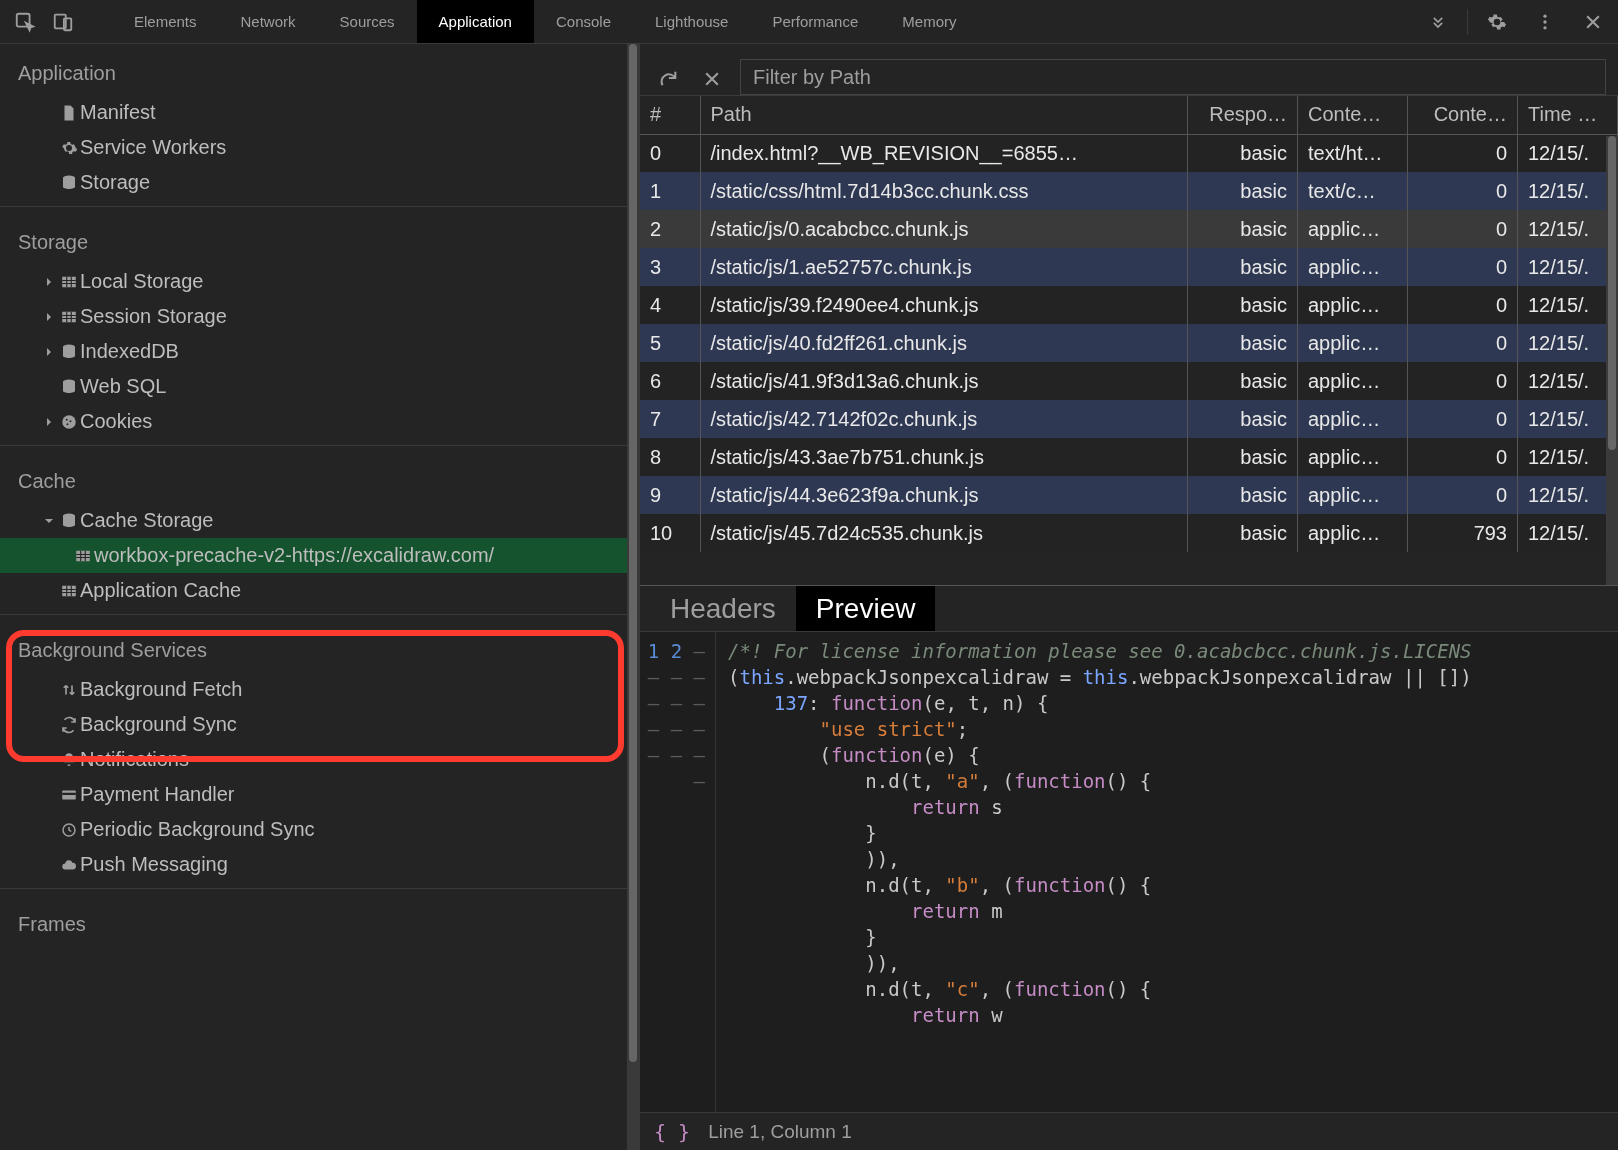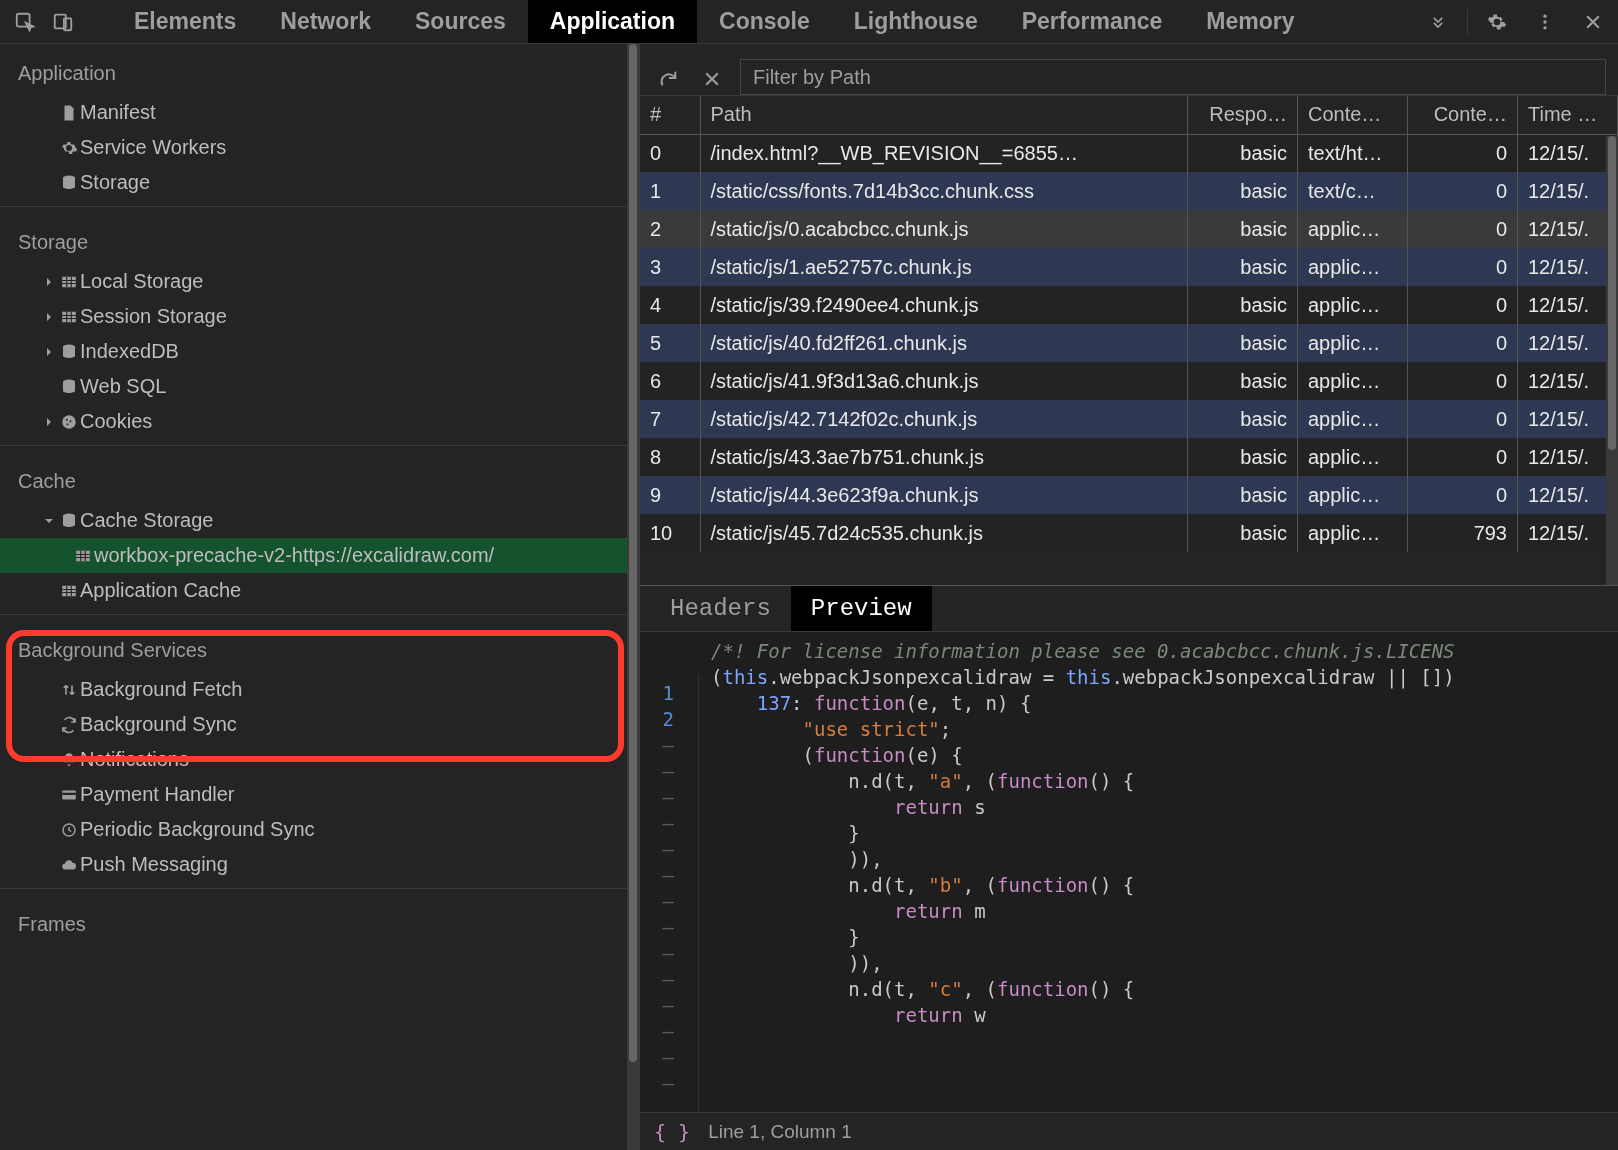--- a/index.html
+++ b/index.html
@@ -55,22 +55,21 @@
     flex: 1;
     align-items: stretch;
     height: 100%;
     margin-left: 30px;
   }
   .topbar .tab {
     padding: 0 22px;
     display: flex; align-items: center;
     color: var(--text-dim);
     cursor: pointer;
-    font-size: 23px;
-    font-weight: bold;
+    font-size: 15px;
   }
   .topbar .tab.active {
     background: var(--bg-black);
     color: #fff;
   }
   .topbar .right-icons {
     display: flex; align-items: center; gap: 10px;
     margin-left: auto;
   }
 
@@ -211,49 +210,47 @@
     display: flex; align-items: stretch;
     height: 46px;
     border-bottom: 1px solid var(--border);
     padding-left: 10px;
   }
   .detail-tabs .dtab {
     padding: 0 20px;
     display:flex; align-items:center;
     color: var(--text-dim);
     cursor:pointer;
-    font-size:24px;
-    font-family:Liberation Mono, monospace;
+    font-size:28px;
   }
   .detail-tabs .dtab.active {
     background: var(--bg-black);
     color: #fff;
   }
 
   
   .code-area {
     flex: 1;
     display: flex;
     background: #1e1e1e;
     position: relative;
     overflow: hidden;
     min-height: 0;
     font-family: Menlo, Consolas, monospace;
     font-size: 19px;
   }
   .gutter {
-    width: 59px;
+    width: 76px;
     background: #1e1e1e;
     color: #888;
     text-align: right;
-    padding: 6px 24px 0 0;
+    padding: 6px 10px 0 0;
     border-right: 1px solid #333;
     user-select: none;
     line-height: 26px;
-    margin-top: 42px;
   }
   .gutter .ln-blue { color: var(--code-gutter-blue); }
   .gutter .fold { color: #5a5a5a; }
   .code {
     flex: 1;
     padding: 6px 0 0 12px;
     line-height: 26px;
     white-space: pre;
     color: #c9c9c9;
     overflow: hidden;
@@ -573,21 +570,21 @@
             <tr class="even">
               <td>0</td>
               <td>/index.html?__WB_REVISION__=6855…</td>
               <td style="text-align: right;">basic</td>
               <td>text/ht…</td>
               <td style="text-align: right;">0</td>
               <td>12/15/.</td>
             </tr>
             <tr class="odd">
               <td>1</td>
-              <td>/static/css/fonts.7d14b3cc.chunk.css</td>
+              <td>/static/css/html.7d14b3cc.chunk.css</td>
               <td style="text-align: right;">basic</td>
               <td>text/c…</td>
               <td style="text-align: right;">0</td>
               <td>12/15/.</td>
             </tr>
             <tr class="even selected">
               <td>2</td>
               <td>/static/js/0.acabcbcc.chunk.js</td>
               <td style="text-align: right;">basic</td>
               <td>applic…</td>

